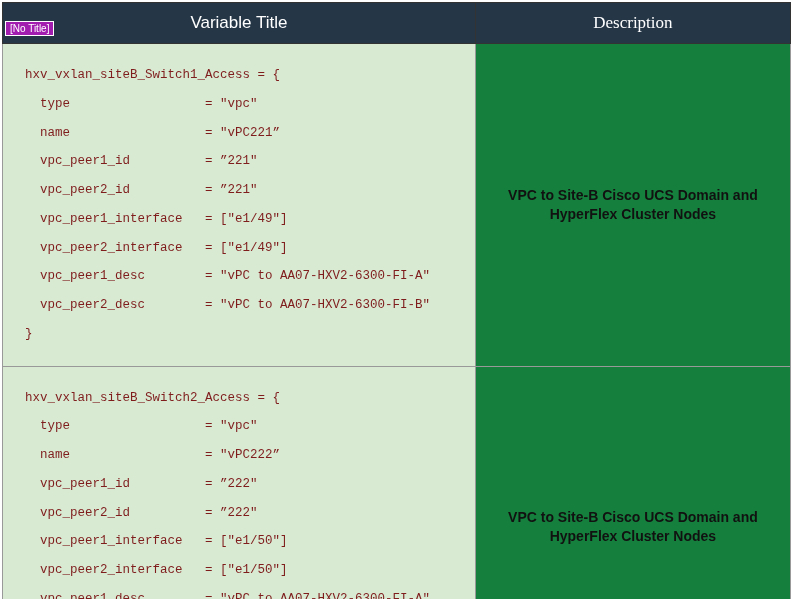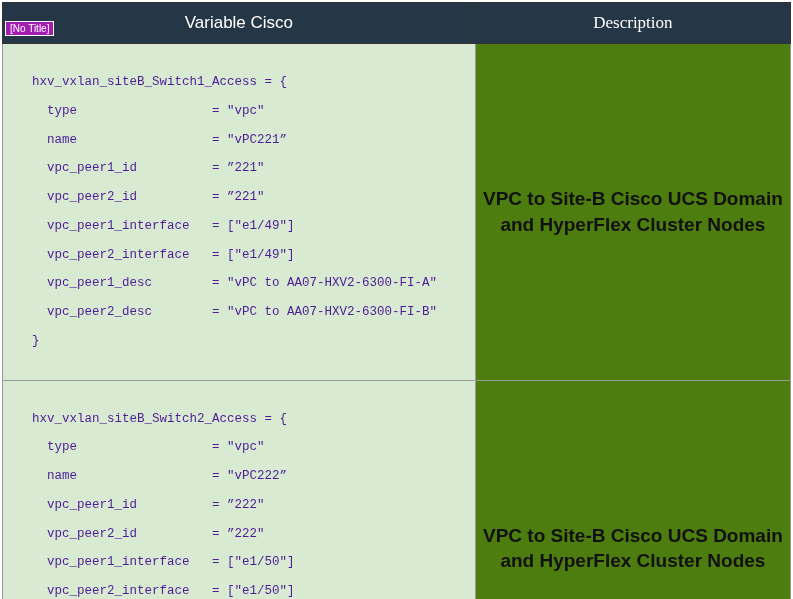--- a/index.html
+++ b/index.html
@@ -45,48 +45,48 @@
   .table td {
     border: 1px solid #999;
     vertical-align: middle;
     padding: 0;
   }
   .code-cell {
     background: #d9ead3;
     width: 60%;
   }
   .desc-cell {
-    background: #4d7c0f;
+    background: #15803d;
     width: 40%;
     text-align: center;
-    font-size: 19px;
+    font-size: 14px;
     font-weight: 700;
     color: #111;
     padding: 10px 30px;
     line-height: 1.35;
   }
   pre.code {
-    margin: 16px;
+    margin: 9px;
     padding: 8px 8px 8px 13px;
     font-family: "Courier New", Courier, monospace;
     font-size: 12.5px;
     line-height: 2.3;
-    color: #4c1d95;
+    color: #7f1d1d;
     white-space: pre;
   }
 </style>
 </head>
 <body>
 
 <table class="table">
   <thead>
     <tr>
       <th class="th-left">
         <span class="no-title">[No Title]</span>
-        <span>Variable Cisco</span>
+        <span>Variable Title</span>
       </th>
       <th class="th-right">
         <span>Description</span>
       </th>
     </tr>
   </thead>
   <tbody>
     <tr>
       <td class="code-cell">
         <pre class="code">hxv_vxlan_siteB_Switch1_Access = {

